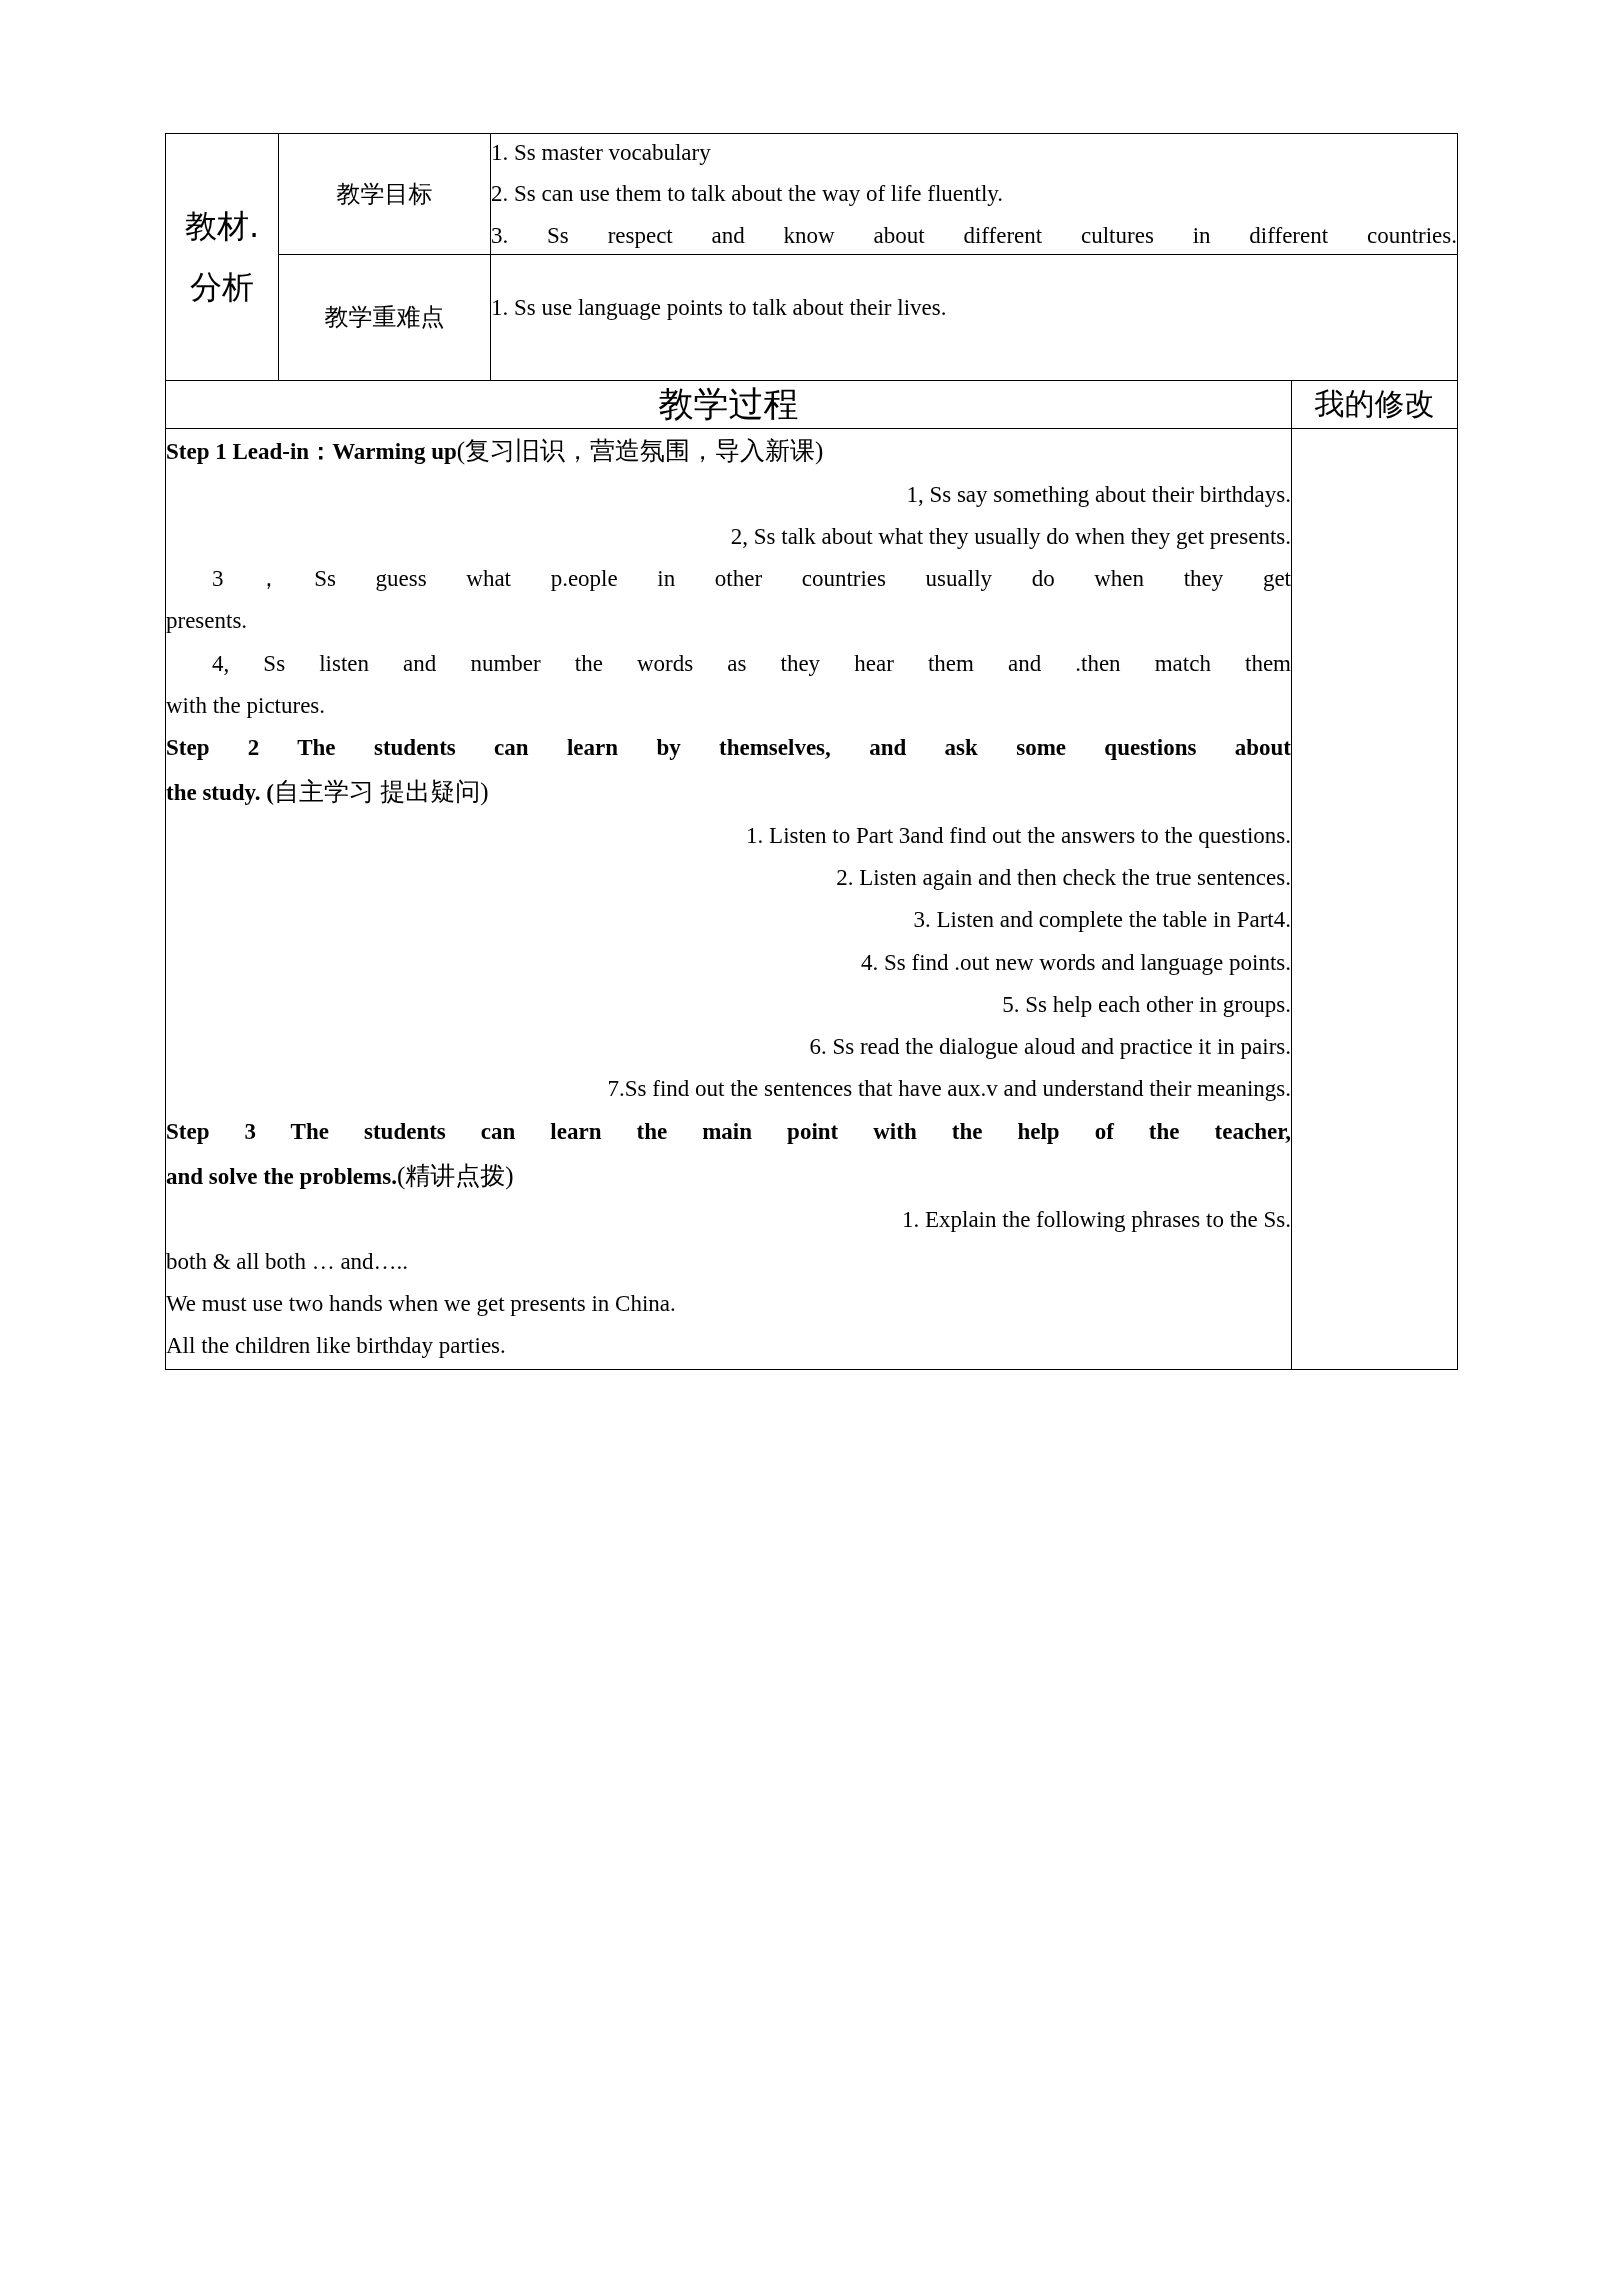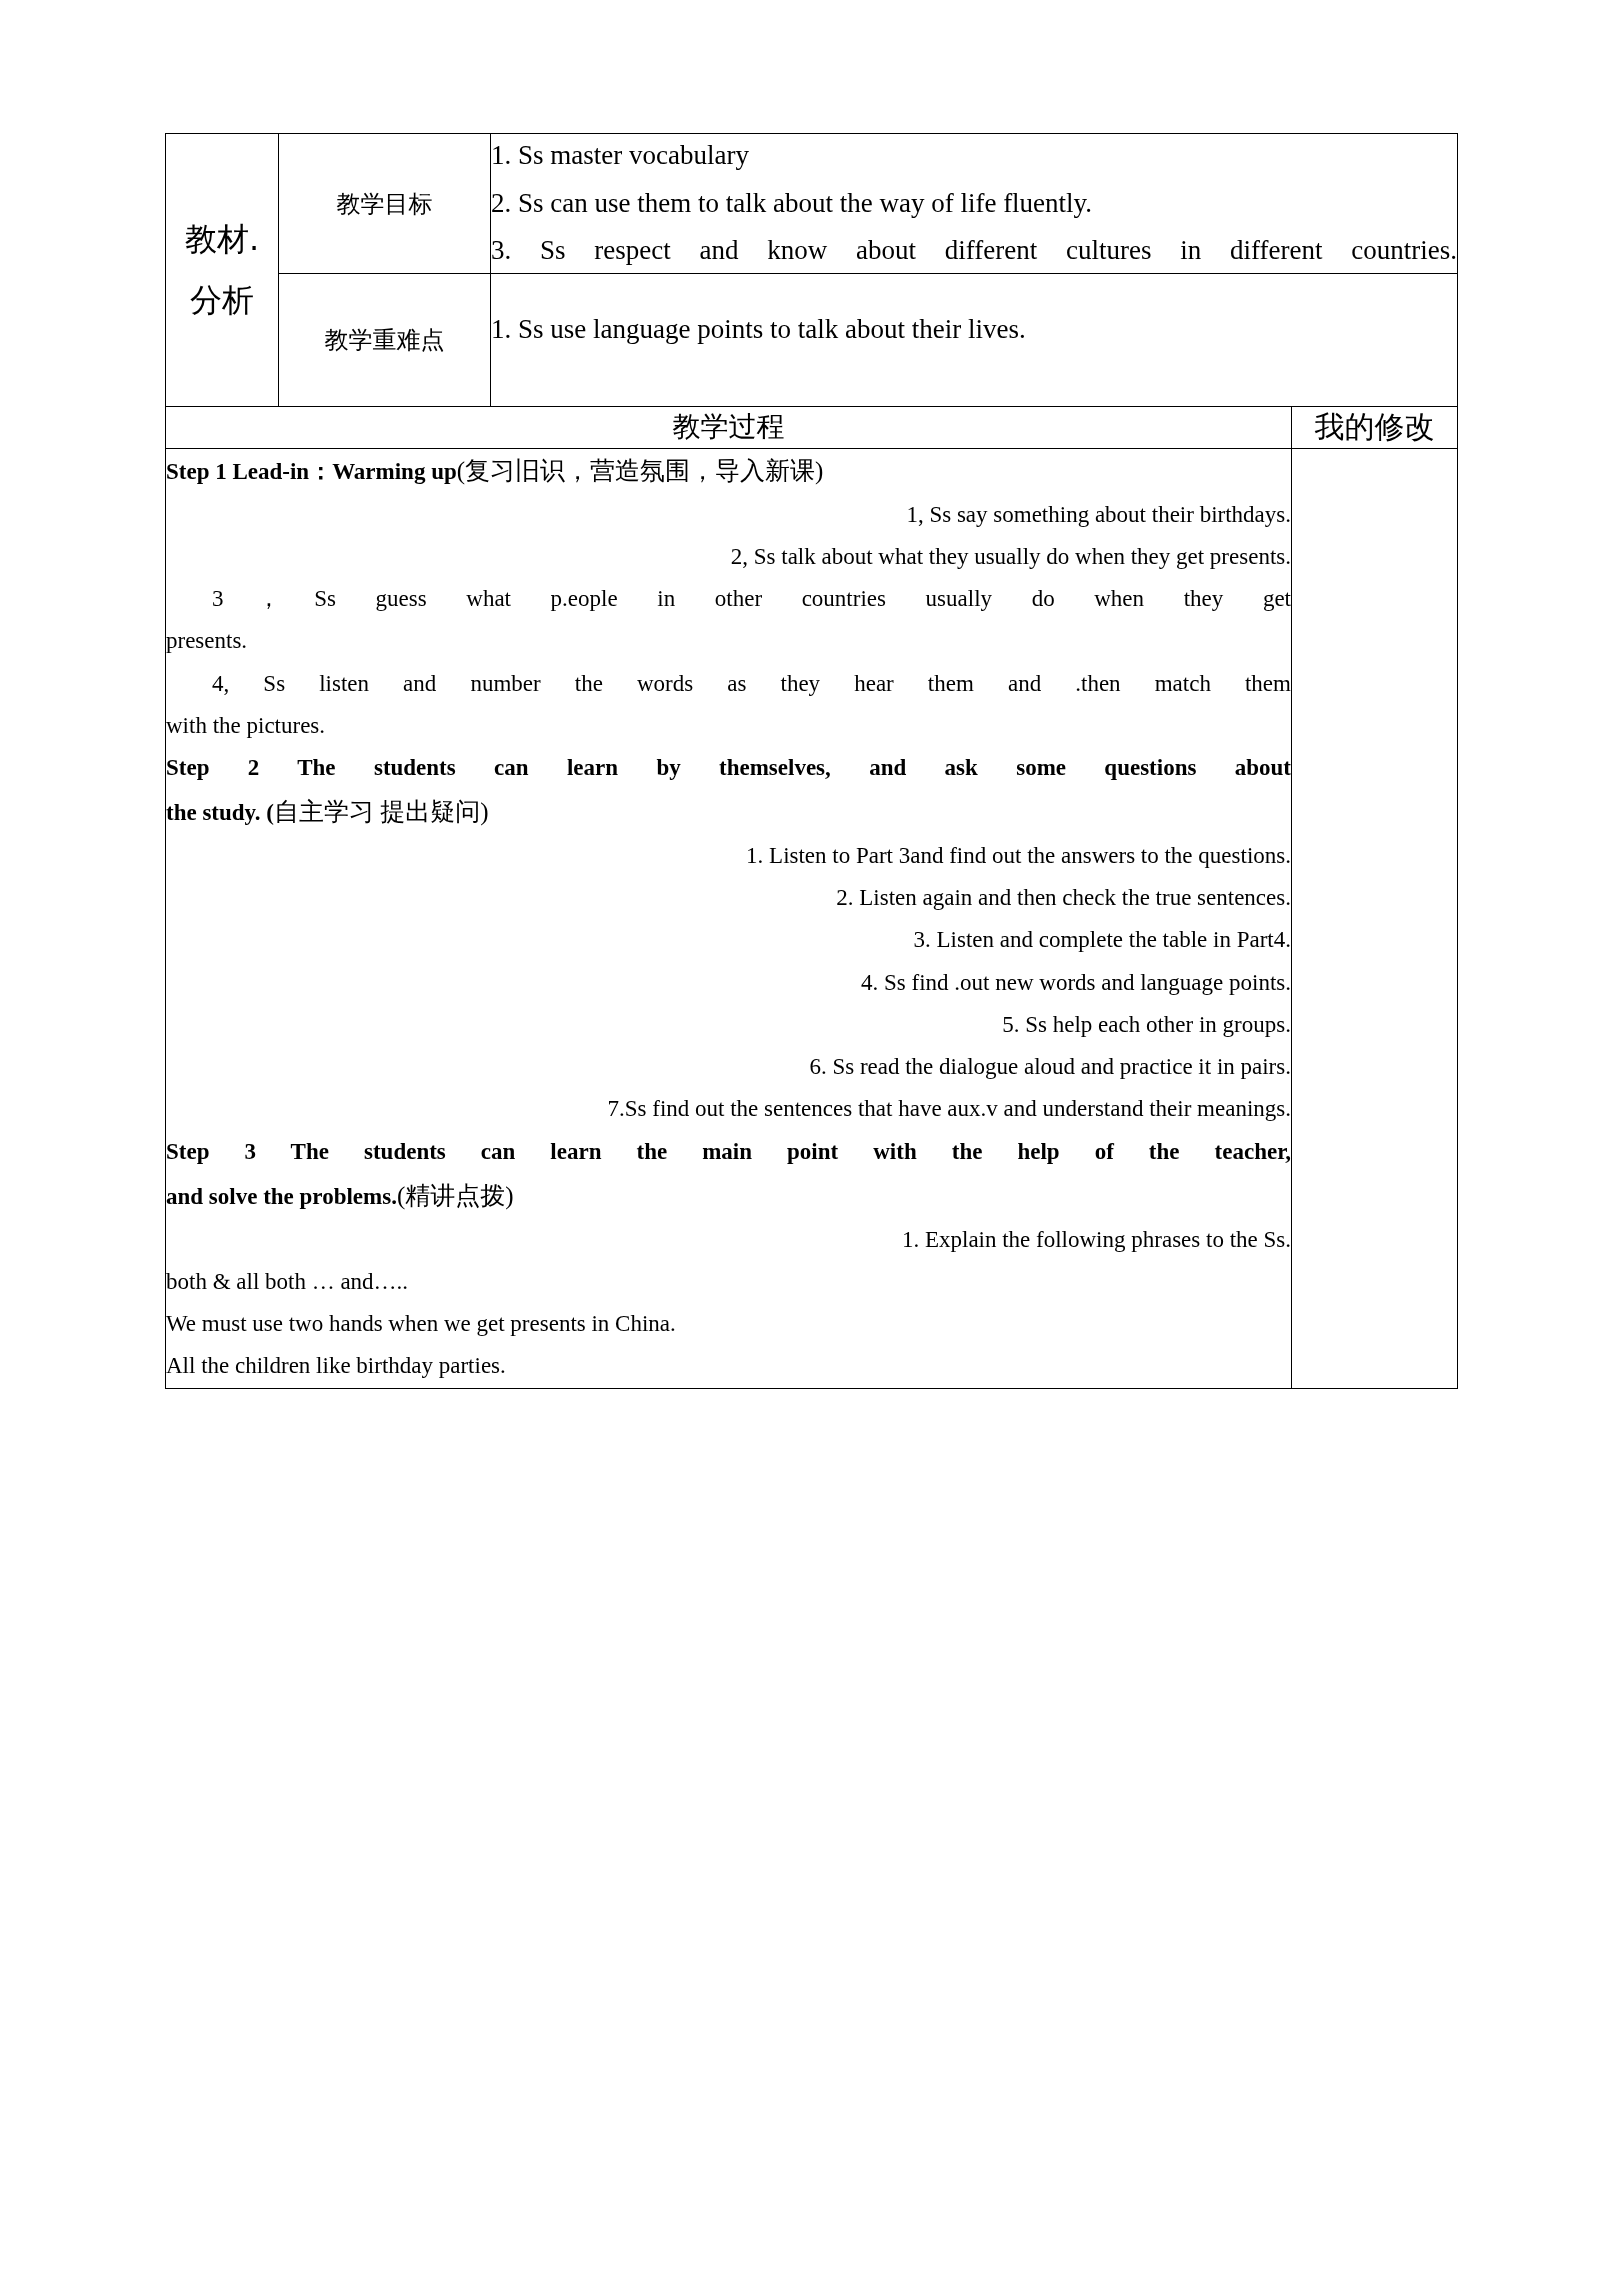--- a/index.html
+++ b/index.html
@@ -56,40 +56,40 @@
   }
   .cell-label {
     width: 212px;
     text-align: center;
     font-family: "DejaVu Sans", sans-serif;
     font-size: 24px;
     padding: 6.6px 4px;
   }
   .cell-content {
     padding: 17px 17px 17px 20px;
-    font-size: 27px;
+    font-size: 23px;
     line-height: 1.62;
     text-align: justify;
   }
   .cell-content p {
     margin: 0 0 4px 0;
   }
   .cell-content p:last-child {
     margin-bottom: 0;
   }
   .just {
     text-align: justify;
     text-align-last: justify;
   }
   .row-process td {
     text-align: center;
   }
   .process-title {
     font-family: Liberation Mono, monospace;
-    font-size: 28px;
+    font-size: 35px;
     padding: 22.5px 0;
   }
   .my-edit {
     width: 166px;
     font-family: "DejaVu Sans", sans-serif;
     font-size: 30px;
     text-align: center;
   }
   .body-cell {
     padding: 13.3px 17px 17px 17px;

